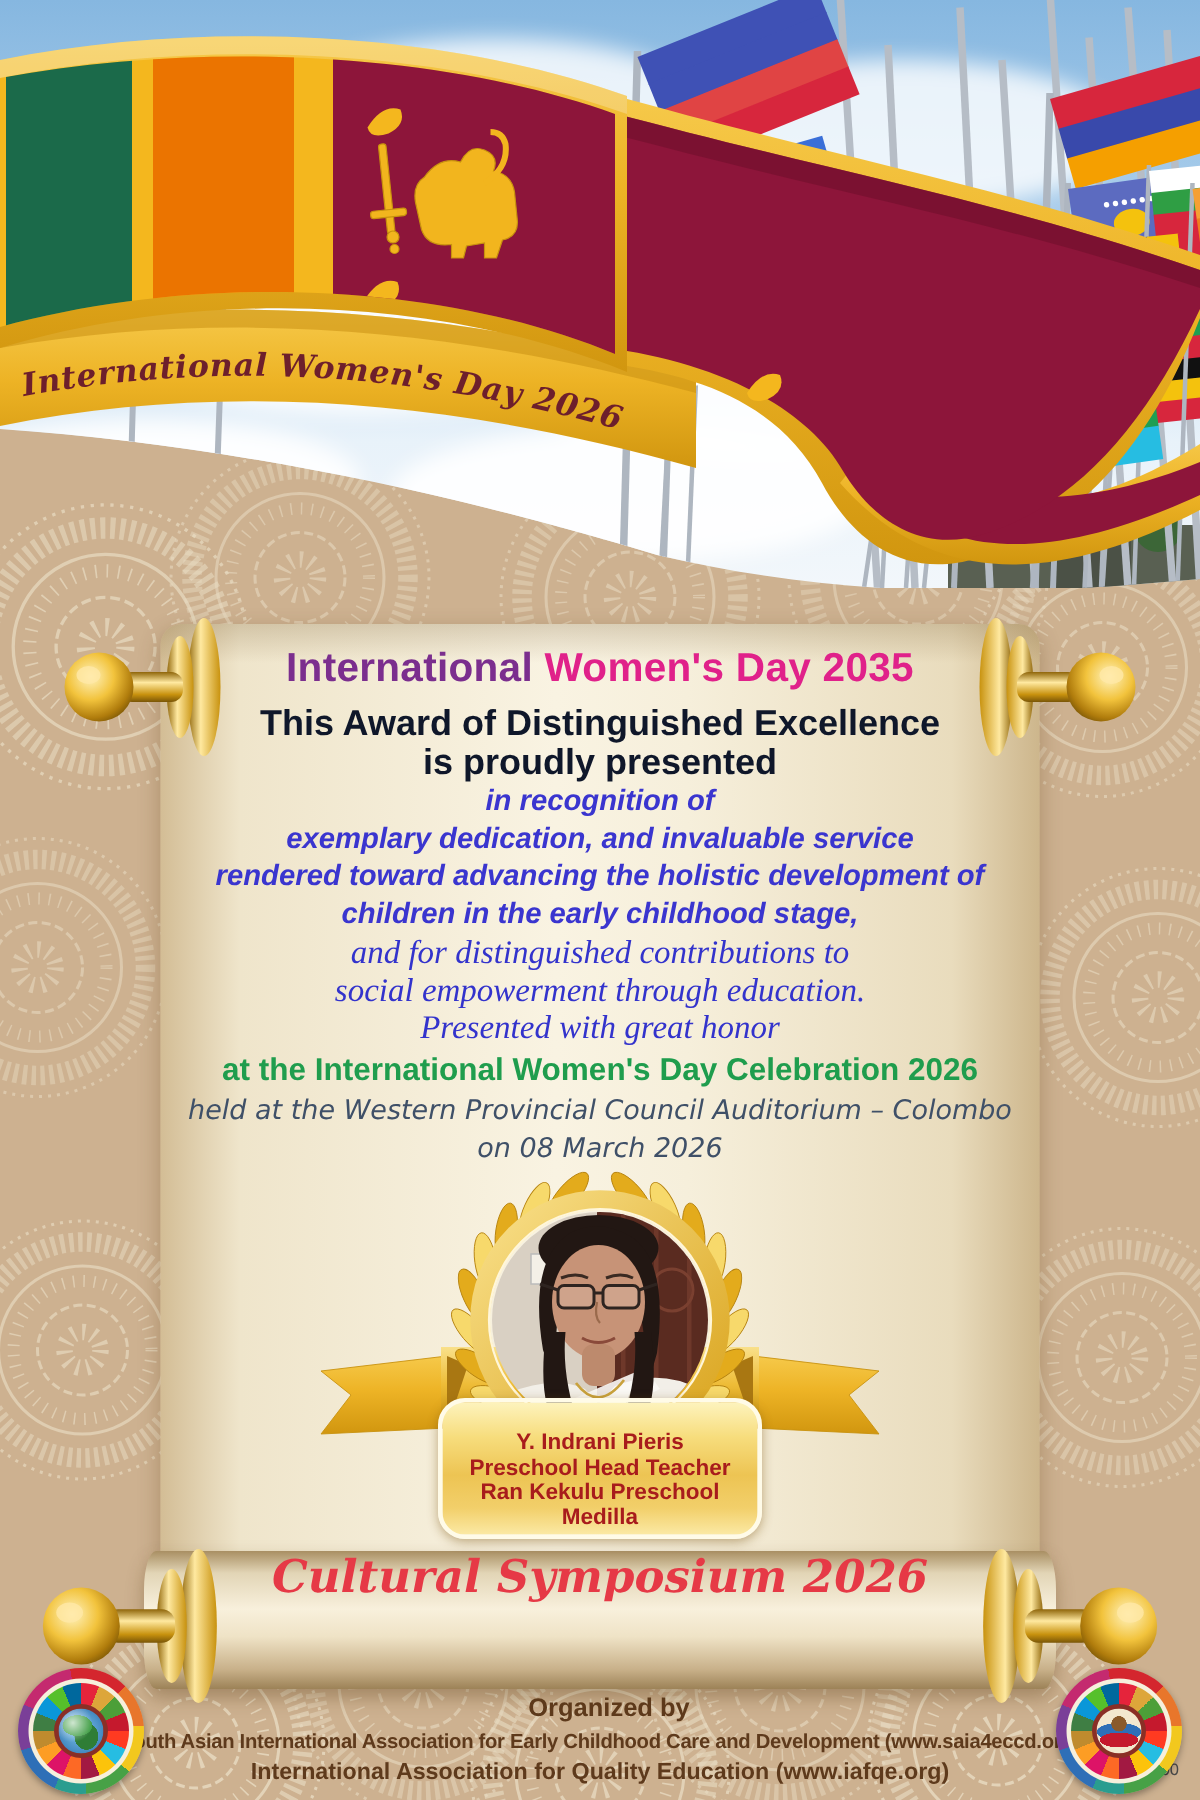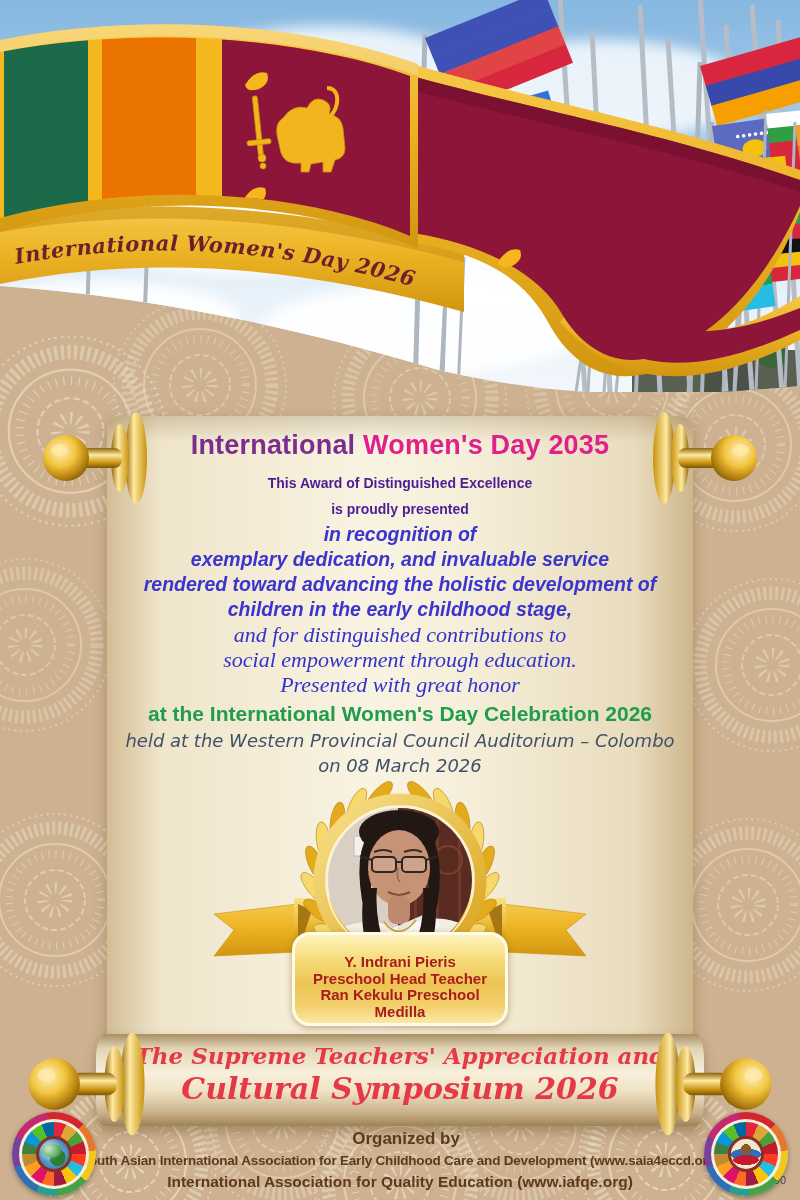--- a/index.html
+++ b/index.html
@@ -21,21 +21,21 @@
     background:linear-gradient(180deg,rgba(110,80,35,.22),rgba(110,80,35,0));}
   .handle{position:absolute;z-index:4;width:120px;height:104px;}
   .handle.hl{left:30px;top:406px;}
   .handle.hr{right:30px;top:406px;transform:scaleX(-1);}
   .handle.bl{left:14px;top:1026px;width:134px;height:116px;z-index:6;}
   .handle.br{right:14px;top:1026px;width:134px;height:116px;transform:scaleX(-1);z-index:6;}
   
   .cert{position:absolute;left:121px;top:430px;width:558px;z-index:4;text-align:center;}
   .l-title{font-size:27px;font-weight:700;letter-spacing:.2px;margin-bottom:9px;}
   .l-title .t1{color:#7b2e8e;} .l-title .t2{color:#e0218a;}
-  .l-intro{font-size:14px;font-weight:700;color:#4c1d95;line-height:26px;}
+  .l-intro{font-size:24px;font-weight:700;color:#0f172a;line-height:26px;}
   .script-a{font-size:19.5px;font-style:italic;font-weight:600;color:#3a35cf;line-height:25px;}
   .script-b{font-family:Liberation Serif, serif;font-size:22px;font-style:italic;color:#3333cc;line-height:25px;}
   .l-event{font-size:21px;font-weight:800;color:#1f9d4d;line-height:28px;margin-top:3px;}
   .l-venue{font-family:"DejaVu Sans",sans-serif;font-size:18px;font-style:italic;font-weight:500;color:#3f5068;line-height:25px;}
   
   .medallion{position:absolute;left:280px;top:780px;z-index:6;}
   .plate-ribbon{position:absolute;left:212px;top:898px;z-index:5;}
   .name-plate{position:absolute;left:292px;top:932px;width:216px;height:94px;z-index:7;
     border-radius:18px;border:3px solid #fffbe8;box-sizing:border-box;
     background:linear-gradient(180deg,#fdf3bd,#f7dd7d 26%,#edc453 55%,#f2cf6a 80%,#fbe9a4);
@@ -464,21 +464,20 @@
   </svg>
 
   <div class="name-plate">
     <div>Y. Indrani Pieris</div>
     <div>Preschool Head Teacher</div>
     <div>Ran Kekulu Preschool</div>
     <div>Medilla</div>
   </div>
 
   <div class="bottom-bar">
-    <div class="bs1">The Supreme Teachers' Appreciation and</div>
     <div class="bs2">Cultural Symposium 2026</div>
   </div>
   <svg class="handle bl" viewBox="0 0 120 104">
     <ellipse cx="106" cy="52" rx="11" ry="46" fill="url(#gldV)"></ellipse>
     <ellipse cx="90" cy="52" rx="9" ry="34" fill="url(#gldV)"></ellipse>
     <rect x="50" y="42" width="42" height="20" rx="8" fill="url(#gldH)"></rect>
     <circle cx="36" cy="52" r="23" fill="url(#knob)"></circle>
     <ellipse cx="29" cy="44" rx="8" ry="6" fill="#ffe9a8" opacity=".8"></ellipse>
   </svg>
   <svg class="handle br" viewBox="0 0 120 104">

